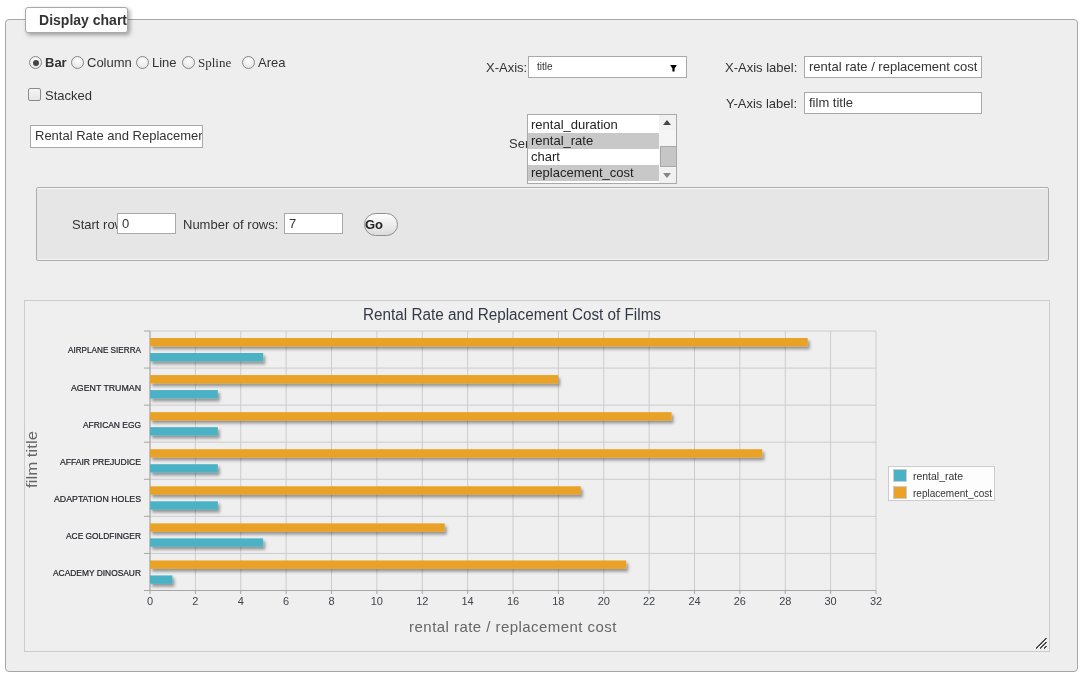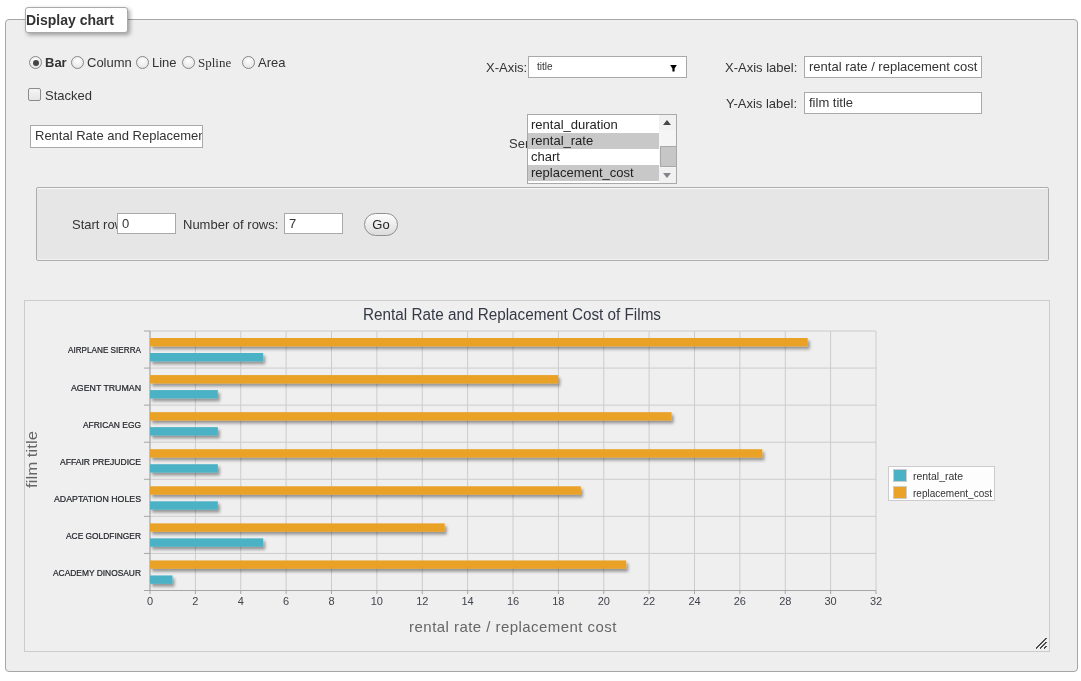--- a/index.html
+++ b/index.html
@@ -1,36 +1,36 @@
 <!DOCTYPE html>
 <html><head>
 <meta charset="utf-8">
 <style>
 html,body{margin:0;padding:0;background:#fff;}
 body{font-family:"Liberation Sans",sans-serif;width:1081px;height:681px;position:relative;overflow:hidden;}
 .abs{position:absolute;}
 #fieldset{left:5px;top:19px;width:1071px;height:651px;background:#eeeeee;border:1px solid #a6a6a6;border-radius:4px;}
-#legendbox{left:25px;top:7px;width:101px;height:24px;background:#fff;border:1px solid #a9a9a9;border-radius:3px;box-shadow:2px 2px 4px rgba(0,0,0,0.35);font-weight:bold;font-size:14px;color:#333;text-align:left;line-height:24px;}
+#legendbox{left:25px;top:7px;width:101px;height:24px;background:#fff;border:1px solid #a9a9a9;border-radius:3px;box-shadow:2px 2px 4px rgba(0,0,0,0.35);font-weight:bold;font-size:14px;color:#333;text-align:right;line-height:24px;}
 .lbl{font-size:13px;color:#333;}
 .radio{width:11px;height:11px;border:1px solid #878787;border-radius:50%;background:radial-gradient(circle at 50% 35%, #ffffff 0%, #e8e8e8 70%, #d8d8d8 100%);}
 .radio .dot{position:absolute;left:2.5px;top:2.5px;width:6px;height:6px;border-radius:50%;background:#444;}
 .checkbox{width:11px;height:11px;border:1px solid #8b8b8b;border-radius:2px;background:linear-gradient(#f4f4f4,#e6e6e6);}
 .tinput{background:#fff;border:1px solid #a9a9a9;font-size:13px;color:#333;white-space:nowrap;overflow:hidden;line-height:20px;padding:0 0 0 4px;}
 #panel{left:36px;top:187px;width:1011px;height:72px;background:#e6e6e6;border:1px solid #adadad;border-radius:2px;box-shadow:inset 0 1px 0 #f8f8f8, inset 0 -1px 0 #f2f2f2;}
 #chartbox{left:24px;top:300px;width:1024px;height:350px;background:#efefef;border:1px solid #cccccc;}
 #selbox{left:528px;top:56px;width:149px;height:20px;background:#fff;border:1px solid #a9a9a9;font-size:10px;color:#333;line-height:20px;padding-left:8px;}
 #listbox{left:527px;top:86px;width:148px;height:66px;background:#fff;border:1px solid #a9a9a9;padding-top:2px;margin-top:28px;}
 .opt{height:16px;line-height:16px;font-size:13px;color:#222;padding-left:3px;white-space:nowrap;overflow:hidden;width:128px;}
 .optsel{background:#c8c8c8;}
 #sbar{position:absolute;right:0;top:0;width:17px;height:68px;background:#f5f5f5;}
 .sbtn{position:absolute;left:0;width:17px;height:15px;background:#f1f1f1;}
 .tri-up{position:absolute;left:4px;top:4.5px;width:0;height:0;border-left:4.5px solid transparent;border-right:4.5px solid transparent;border-bottom:5.5px solid #44474a;}
 .tri-dn{position:absolute;left:4px;top:5px;width:0;height:0;border-left:4.5px solid transparent;border-right:4.5px solid transparent;border-top:5.5px solid #82858a;}
 #sthumb{position:absolute;left:1px;top:31px;width:15px;height:19px;background:#c6c6c6;border:1px solid #a8a8a8;}
-#gobtn{left:364px;top:213px;width:32px;height:21px;font-weight:normal;border:1px solid #8f8f8f;border-radius:12px;background:linear-gradient(#fdfdfd,#dcdcdc);font-size:13px;color:#222;text-align:center;line-height:22px;}
+#gobtn{left:364px;top:213px;width:32px;height:21px;font-weight:bold;border:1px solid #8f8f8f;border-radius:12px;background:linear-gradient(#fdfdfd,#dcdcdc);font-size:13px;color:#222;text-align:left;line-height:22px;}
 </style>
 </head>
 <body>
 <div class="abs" id="fieldset"></div>
 <div class="abs" id="legendbox">Display chart</div>
 
 <div class="abs radio" style="left:29px;top:56px;">
     <div class="dot"></div>
   </div>
 <span class="abs lbl" style="left:45px;top:55px;font-weight:bold;">Bar</span>

